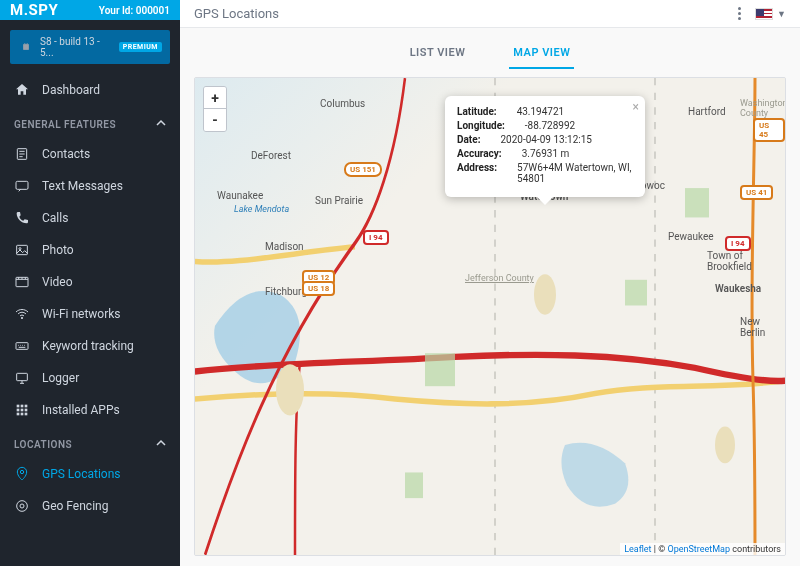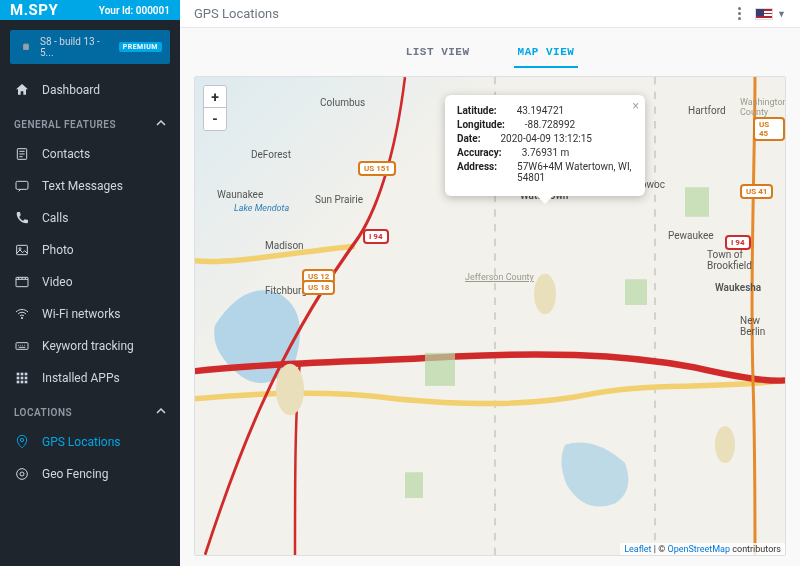--- a/index.html
+++ b/index.html
@@ -94,21 +94,21 @@
 }
 .topbar-title { color: #6d7684; font-size: 13px; }
 .topbar-right { display: flex; align-items: center; gap: 10px; }
 .dots-icon { display: flex; flex-direction: column; gap: 2px; cursor: pointer; padding: 4px; }
 .dots-icon span { width: 3px; height: 3px; background: #6d7684; border-radius: 50%; }
 .flag { width: 18px; height: 12px; background: linear-gradient(to bottom, #b22234 7%, #fff 7%, #fff 14%, #b22234 14%, #b22234 21%, #fff 21%, #fff 28%, #b22234 28%, #b22234 35%, #fff 35%, #fff 42%, #b22234 42%, #b22234 49%, #fff 49%, #fff 56%, #b22234 56%, #b22234 63%, #fff 63%, #fff 70%, #b22234 70%, #b22234 77%, #fff 77%, #fff 84%, #b22234 84%, #b22234 91%, #fff 91%, #fff 100%); position: relative; border: 1px solid #ddd; }
 .flag::before { content:""; position:absolute; top:0; left:0; width:8px; height:7px; background:#3c3b6e; }
 .caret { font-size: 9px; color: #6d7684; }
 .content { padding: 10px 14px; flex: 1; min-height: 0; display: flex; flex-direction: column; }
 .tabs { display: flex; justify-content: center; gap: 40px; font-size: 11px; font-weight: 600; color: #6d7684; letter-spacing: 0.5px;}
-.tab { padding: 8px 4px; cursor: pointer; border-bottom: 2px solid transparent; font-family: Liberation Mono, monospace; }
+.tab { padding: 8px 4px; cursor: pointer; border-bottom: 2px solid transparent; }
 .tab.active { color: #00a7e6; border-bottom-color: #00a7e6; }
 .map-wrap {
   flex: 1;
   position: relative;
   border: 1px solid #dcdfe4;
   border-radius: 2px;
   overflow: hidden;
   background: #f3f1eb;
   margin-top: 8px;
 }
@@ -265,20 +265,29 @@
       <span class="menu-icon">
           <svg viewBox="0 0 24 24" width="16" height="16" fill="none" stroke="#cfd6df" stroke-width="1.5">
             <rect x="3" y="7" width="18" height="10" rx="1"></rect>
             <path d="M6 11h1M9 11h1M12 11h1M15 11h1M18 11h0M7 14h10"></path>
           </svg>
         </span>
       <span>Keyword tracking</span>
     </div>
     <div class="menu-item">
       <span class="menu-icon">
+          <svg viewBox="0 0 24 24" width="16" height="16" fill="none" stroke="#cfd6df" stroke-width="1.5">
+            <rect x="4" y="5" width="16" height="11" rx="1"></rect>
+            <path d="M9 20h6M12 16v4"></path>
+          </svg>
+        </span>
+      <span>Logger</span>
+    </div>
+    <div class="menu-item">
+      <span class="menu-icon">
           <svg viewBox="0 0 24 24" width="16" height="16" fill="#cfd6df">
             <rect x="4" y="4" width="4" height="4"></rect>
             <rect x="10" y="4" width="4" height="4"></rect>
             <rect x="16" y="4" width="4" height="4"></rect>
             <rect x="4" y="10" width="4" height="4"></rect>
             <rect x="10" y="10" width="4" height="4"></rect>
             <rect x="16" y="10" width="4" height="4"></rect>
             <rect x="4" y="16" width="4" height="4"></rect>
             <rect x="10" y="16" width="4" height="4"></rect>
             <rect x="16" y="16" width="4" height="4"></rect>
@@ -384,21 +393,21 @@
           <div class="map-label" style="top:205px;left:520px;font-weight:600;">Waukesha</div>
           <div class="map-label" style="top:238px;left:545px;">New Berlin</div>
           <div class="map-label" style="top:126px;left:39px;font-size:9px;color:#2d7fb8;font-style:italic;">Lake Mendota</div>
           <div class="map-label" style="top:195px;left:270px;color:#9a9a8f;font-size:9px;text-decoration:underline;">Jefferson County</div>
           <div class="map-label" style="top:20px;left:545px;color:#9a9a8f;font-size:9px;">Washington County</div>
 
           <div class="shield" style="top:152px;left:168px;">I 94</div>
           <div class="shield" style="top:158px;left:530px;">I 94</div>
           <div class="shield us" style="top:192px;left:107px;">US 12</div>
           <div class="shield us" style="top:203px;left:107px;">US 18</div>
-          <div class="shield us" style="top:84px;left:163px;">US 151</div>
+          <div class="shield us" style="top:84px;left:149px;border-radius:7px;">US 151</div>
           <div class="shield us" style="top:107px;left:545px;">US 41</div>
           <div class="shield us" style="top:40px;left:558px;">US 45</div>
 
           <div class="pin">
             <svg width="20" height="28" viewBox="0 0 20 28">
                 <path d="M10 0C4.5 0 0 4.5 0 10c0 7 10 18 10 18s10-11 10-18C20 4.5 15.5 0 10 0z" fill="#2d86d6"></path>
                 <circle cx="10" cy="10" r="4" fill="#fff"></circle>
               </svg>
           </div>
 

